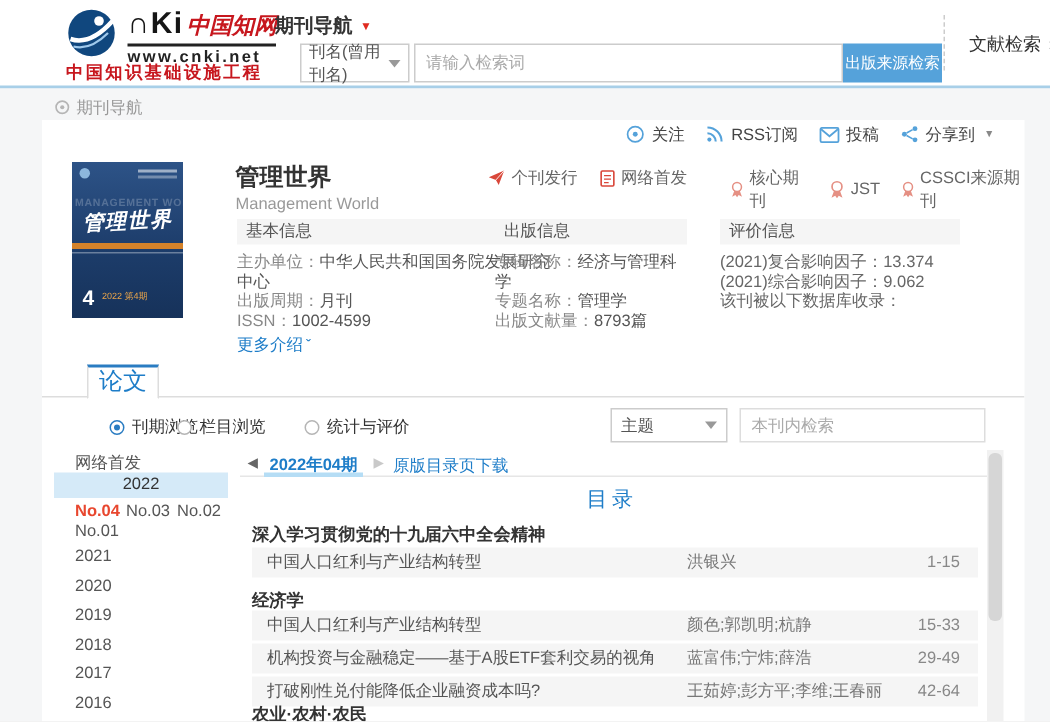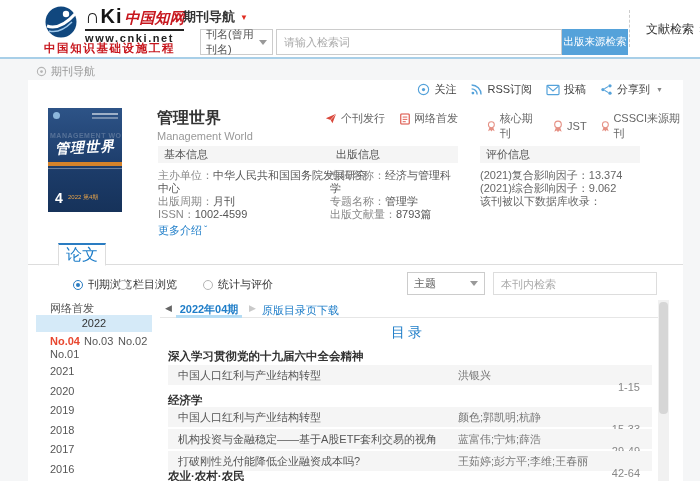--- a/index.html
+++ b/index.html
@@ -108,21 +108,21 @@
   .inav-title { position:absolute; left:16px; top:2px; width:66px; text-align:center; font-size:11px; font-weight:bold; color:#1e7dc8; cursor:pointer; }
   .inav-underline { position:absolute; left:16px; top:15px; width:66px; height:3px; background:#b5ddf5; }
   .download { position:absolute; left:102px; top:3px; font-size:11px; color:#1e7dc8; cursor:pointer; text-decoration:none; }
   .toc { left:132px; top:244px; width:496px; text-align:center; font-size:14px; color:#1e7dc8; letter-spacing:3px; }
 
   .secname { left:140px; font-size:11.5px; font-weight:bold; color:#333; }
   .s1 { top:269px; } .s2 { top:313px; } .s3 { top:389px; }
   .arow { left:140px; width:484px; height:20px; background:#f5f5f5; font-size:11px; line-height:20px; }
   .arow .atitle { position:absolute; left:10px; color:#555; text-decoration:none; cursor:pointer; white-space:nowrap; }
   .arow .aauth { position:absolute; left:290px; color:#777; cursor:pointer; white-space:nowrap; }
-  .arow .apages { position:absolute; right:12px; color:#888;margin-top:12px; }
+  .arow .apages { position:absolute; right:12px; color:#888; }
   .r1 { top:285px; } .r2 { top:327px; } .r3 { top:349px; } .r4 { top:371px; }
 
   .scrolltrack { left:630px; top:220px; width:11px; height:181px; background:#f1f1f1; }
   .scrollthumb { position:absolute; left:1px; top:2px; width:9px; height:112px; background:#d6d6d6; border-radius:4px; cursor:pointer; }
 </style>
 </head>
 <body>
 
 <div class="screen">
 

